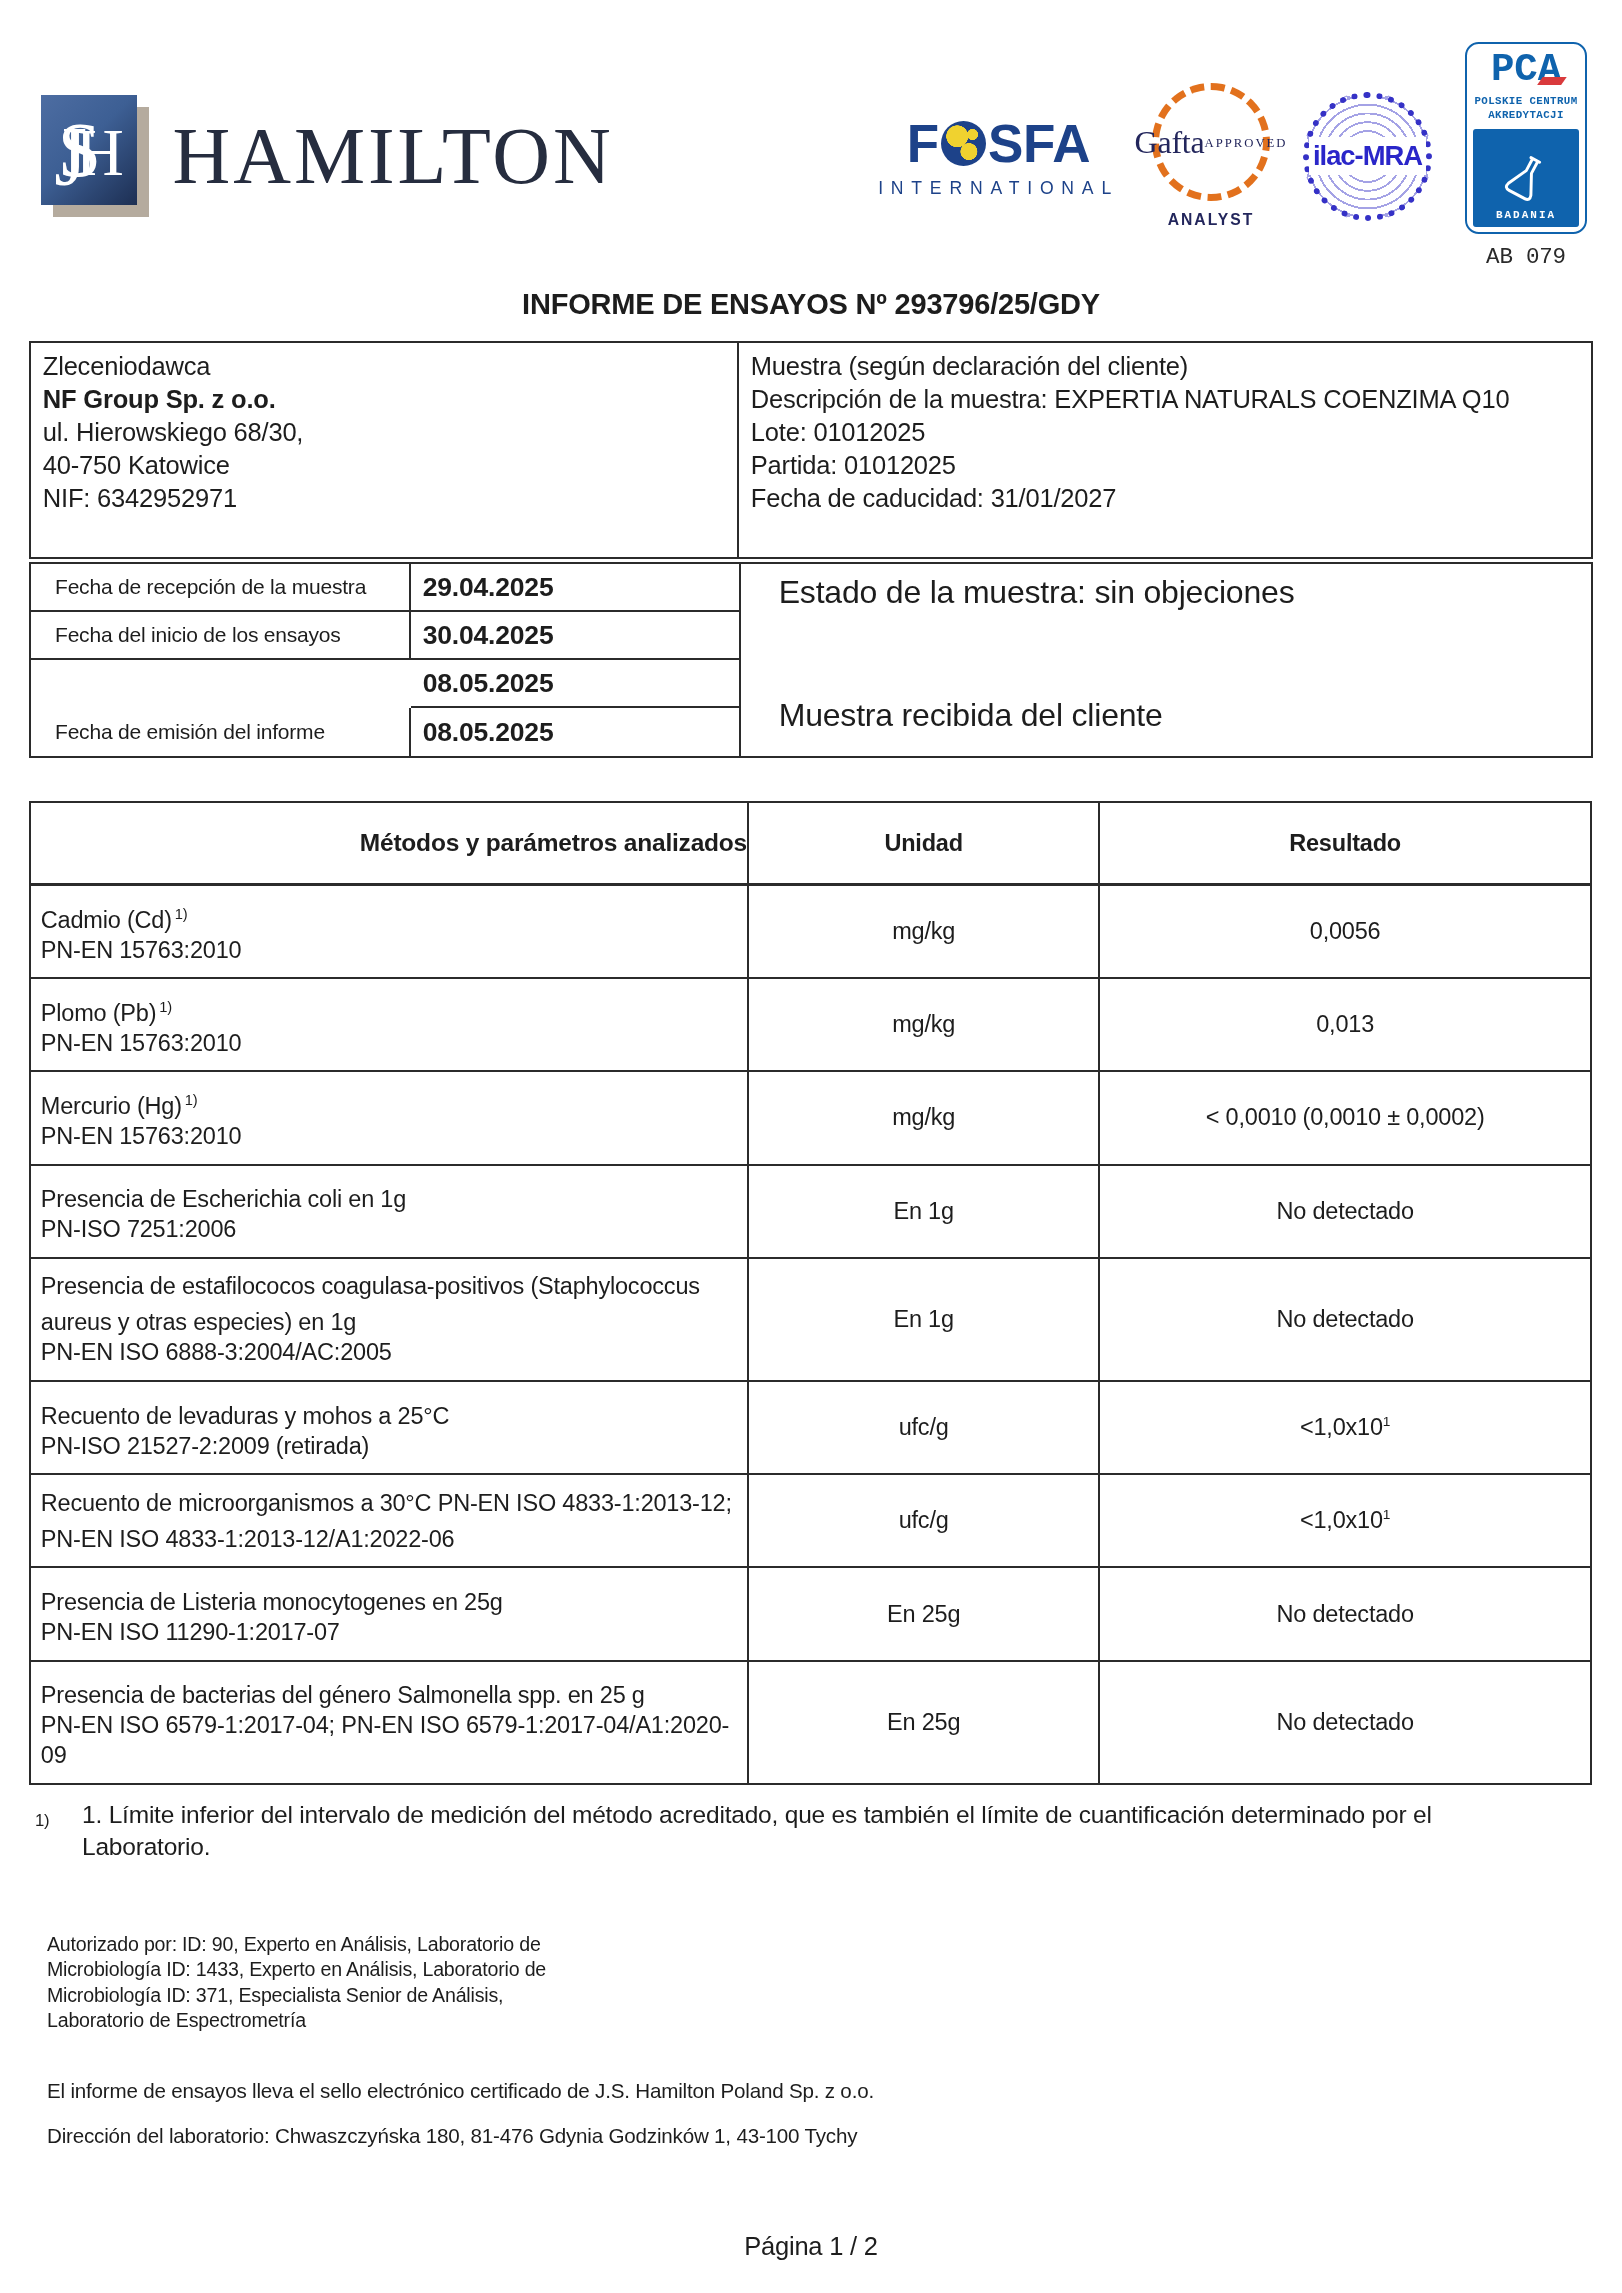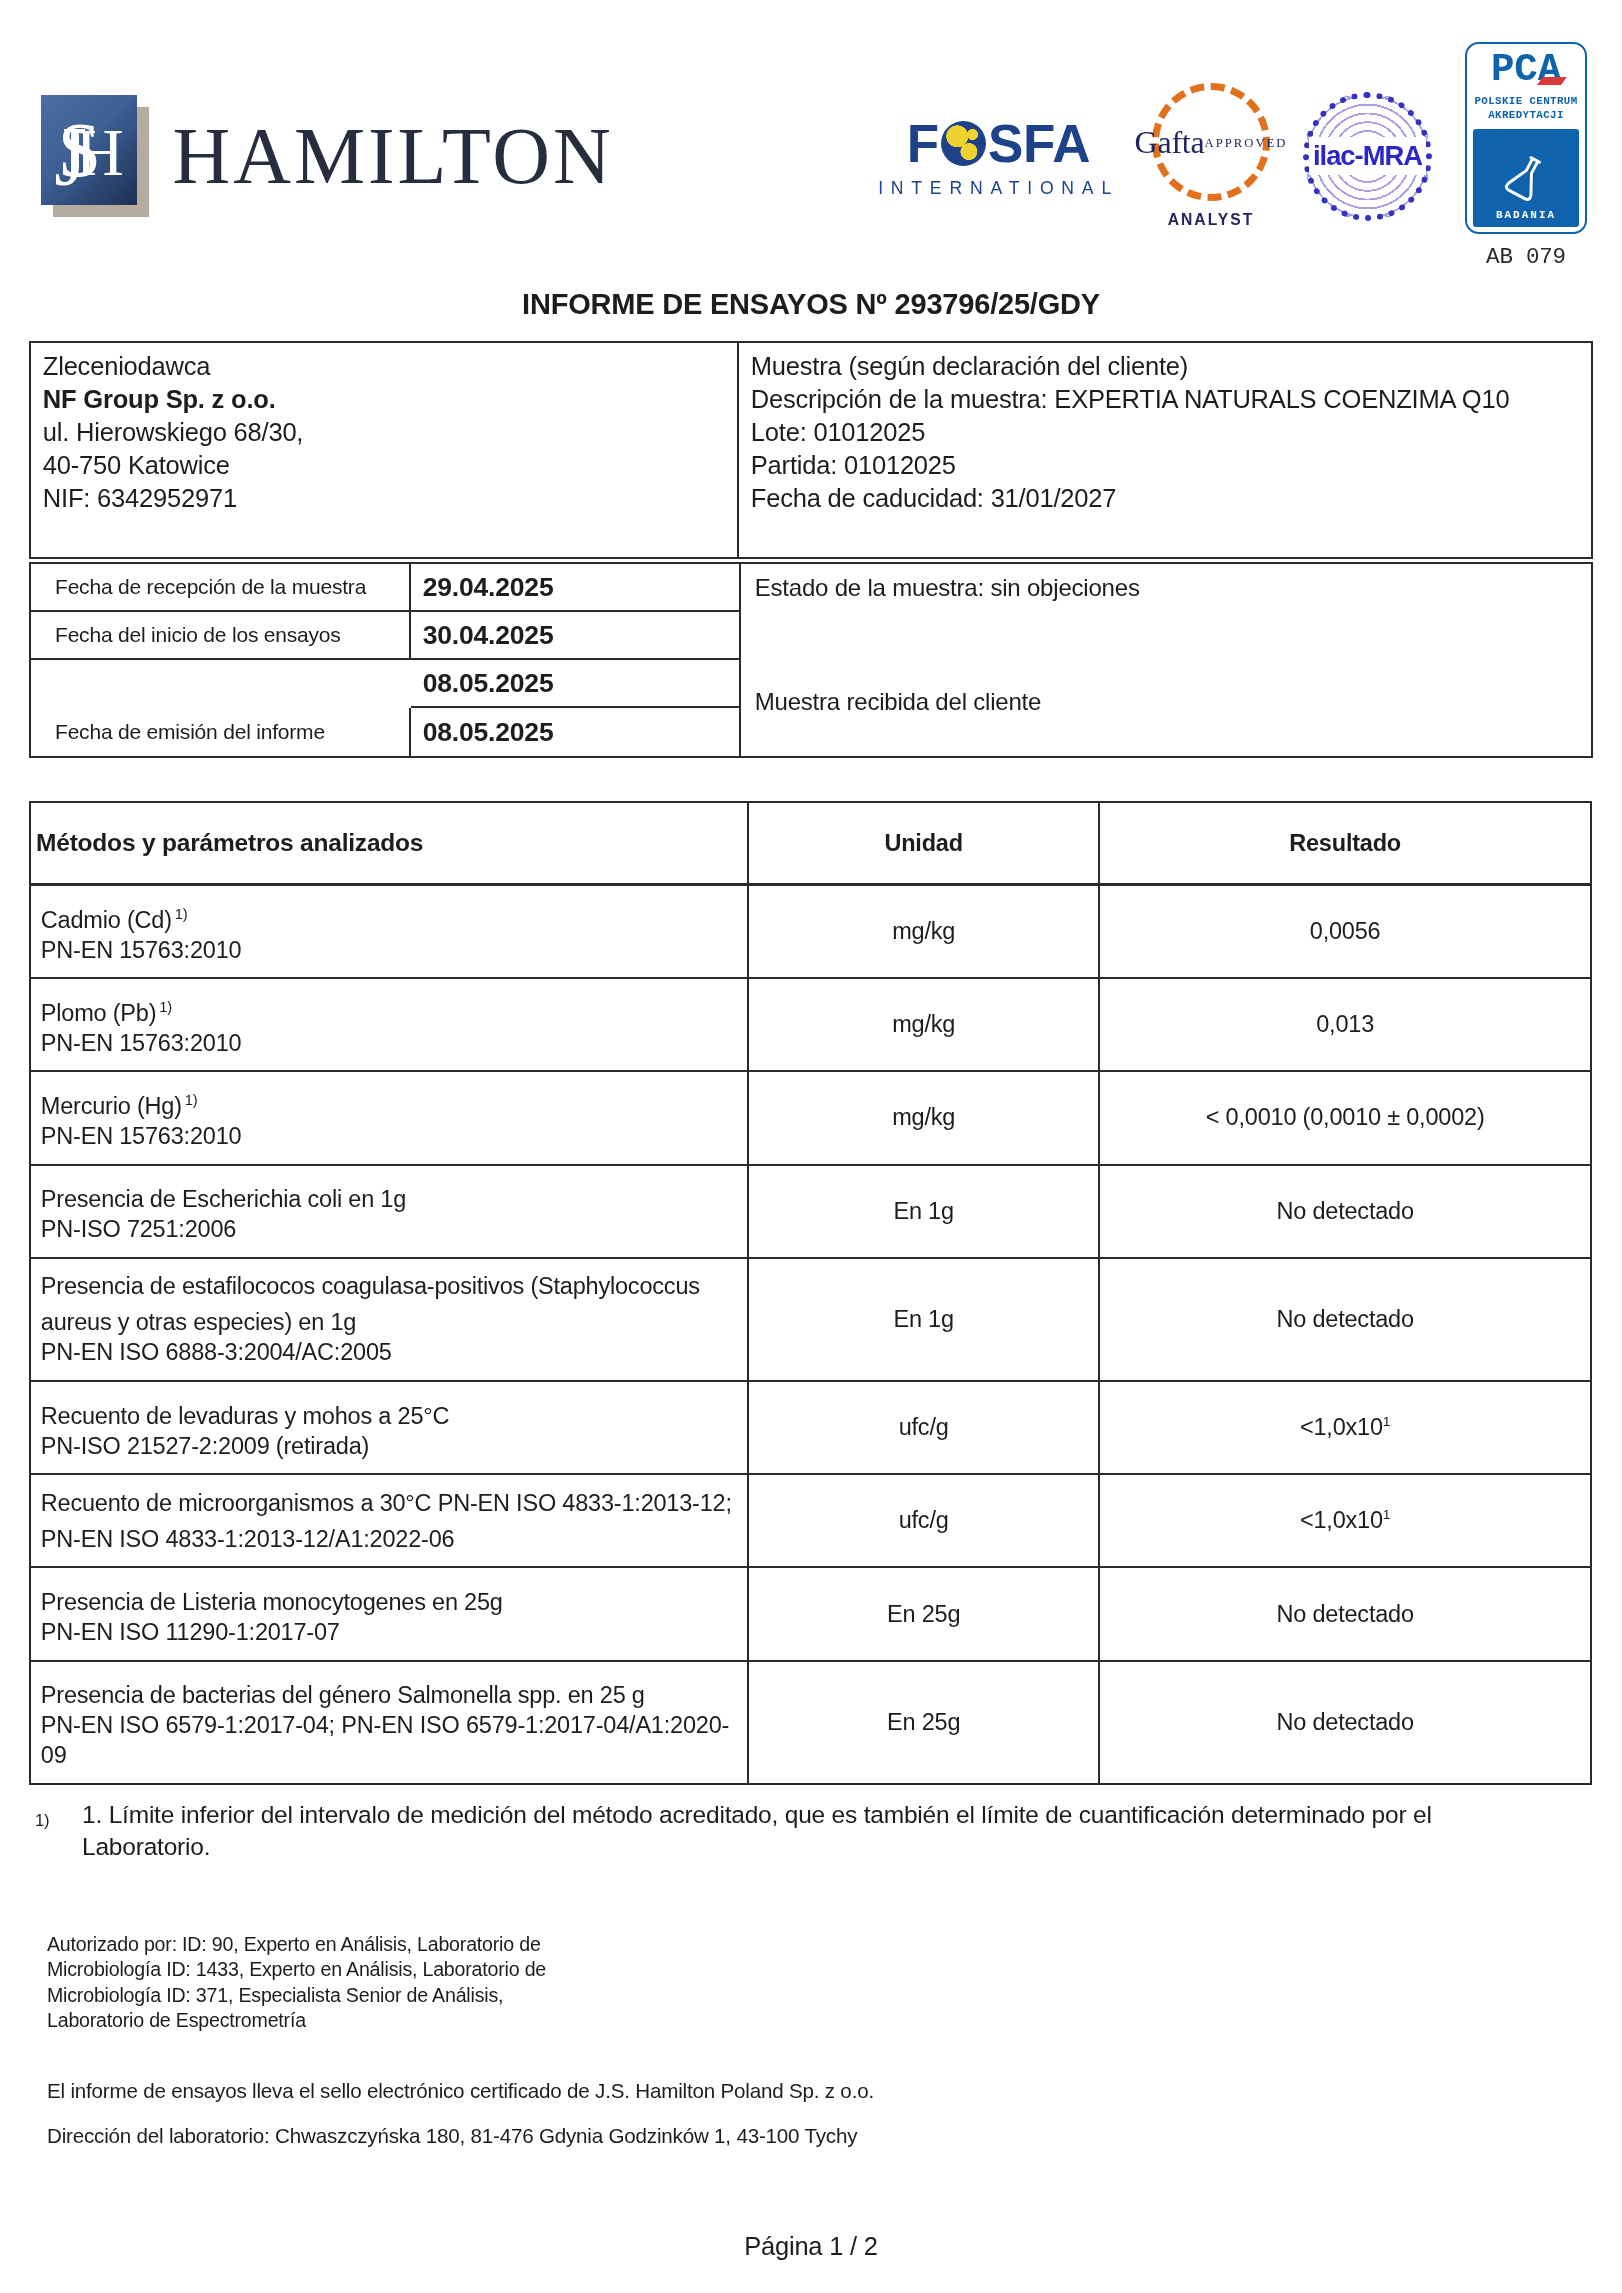--- a/index.html
+++ b/index.html
@@ -80,29 +80,29 @@
 
   
   .dates-table { display:grid; grid-template-columns:380px 330px 1fr;
     grid-template-rows:repeat(4,48px); border:2.9px solid #2b2b2b; border-top-width:2px;
     margin:3.9px 29px 0; }
   .d-label { grid-column:1; border-right:2px solid #2b2b2b; border-bottom:2px solid #2b2b2b;
     display:flex; align-items:center; padding-left:24px; font-size:21px; }
   .d-value { grid-column:2; border-right:2.9px solid #2b2b2b; border-bottom:2px solid #2b2b2b;
     display:flex; align-items:center; padding-left:11.8px; font-size:26.5px; font-weight:bold; }
   .d-label.last, .d-value.last { border-bottom:none; }
-  .d-side { grid-column:3; grid-row:1 / span 4; padding:9.8px 13.7px; font-size:24px; }
+  .d-side { grid-column:3; grid-row:1 / span 4; padding:9.8px 13.7px; font-size:32px;margin-left:24px; }
   .d-side .received { margin-top:86px; }
 
   
   table.results { width:1563px; margin:43px 29px 0; border-collapse:collapse;
     border:2.9px solid #2b2b2b; }
   table.results th { border:2px solid #2b2b2b; border-bottom:3.9px solid #2b2b2b;
     height:82px; font-size:23.5px; text-align:center; vertical-align:middle; }
-  table.results th.h-method { text-align:left; padding-left:5px; font-size:24.5px; }
+  table.results th.h-method { text-align:right; padding-left:5px; font-size:24.5px; }
   table.results td { border:2px solid #2b2b2b; font-size:23.5px; vertical-align:middle; }
   td.t-method { padding:12.7px 9.8px; line-height:30px; }
   td.t-unit, td.t-result { text-align:center; }
   .norm { display:block; }
   sup.fn { font-size:14.7px; vertical-align:super; margin-left:2.9px; }
   sup.fn-r { font-size:13.7px; vertical-align:super; }
 
   
   .footnote { display:flex; margin:13.7px 29px 0 35px; }
   .fn-marker { font-size:16.7px; margin-top:12.7px; width:47px; flex:none; }

